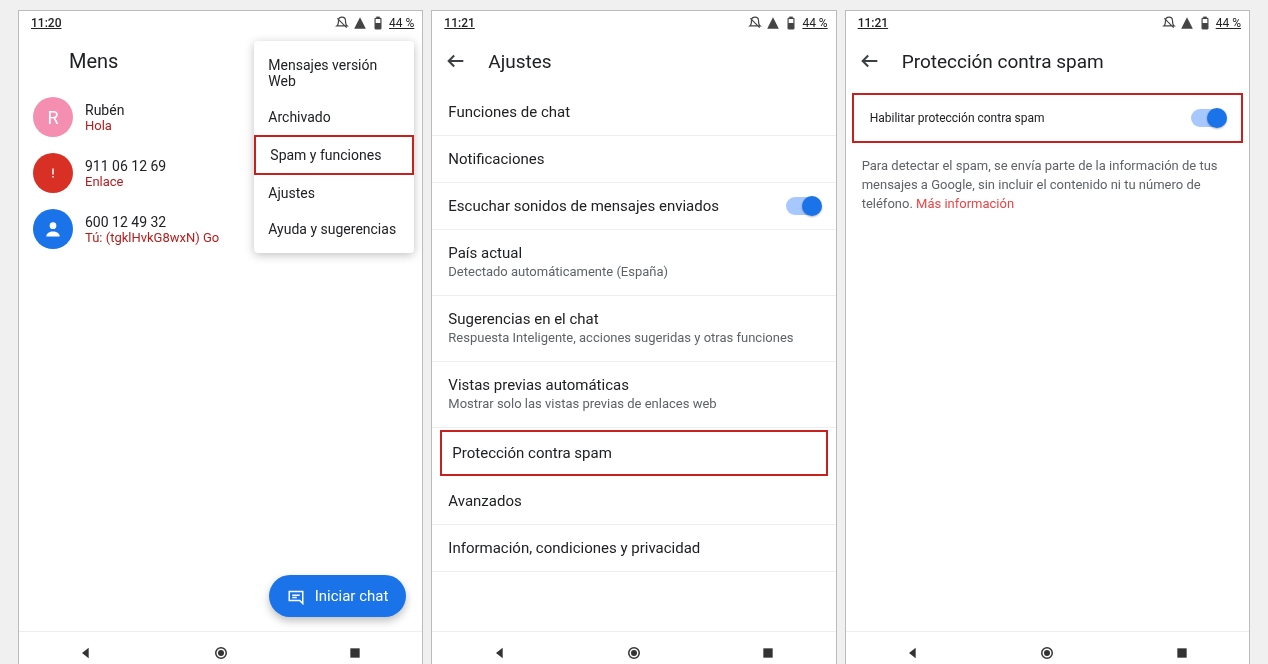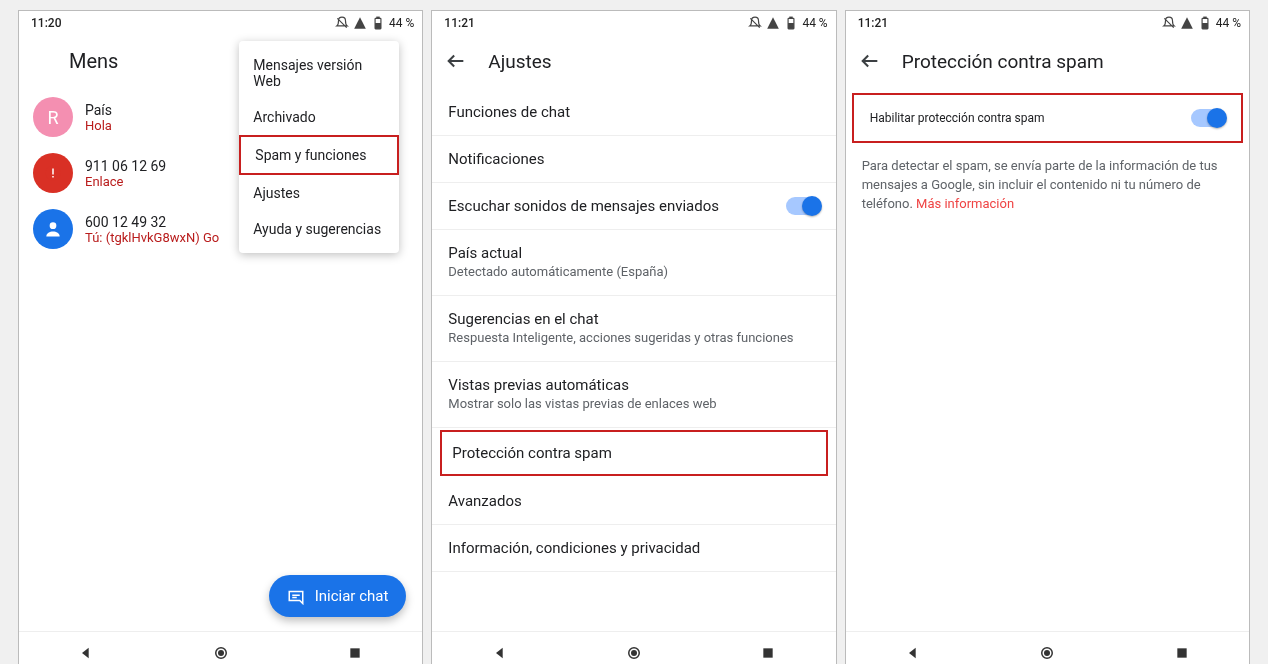--- a/index.html
+++ b/index.html
@@ -30,20 +30,21 @@
   }
   
   .status {
     display: flex;
     align-items: center;
     justify-content: space-between;
     padding: 2px 8px 0 8px;
     height: 22px;
     font-size: 12px;
     color: #222;
+    text-decoration: underline;
   }
   .status .time { margin-left: 4px; font-weight:500;}
   .status .right { display:flex; align-items:center; gap:4px;}
   .status .right svg { width:14px; height:14px; }
   
   .appbar {
     display:flex; align-items:center;
     height: 56px;
     padding: 0 12px;
     font-size: 19px;
@@ -66,21 +67,21 @@
     color:#fff; font-size:18px; flex-shrink:0;
   }
   .avatar.letter { background:#f48fb1; }
   .avatar.alert { background:#d93025; }
   .avatar.person { background:#1a73e8; }
   .conv .txt { min-width:0; }
   .conv .name { font-size:14px; color:#202124; }
   .conv .sub { font-size:13px; color:#b91c1c; white-space:nowrap; overflow:hidden; text-overflow:ellipsis; max-width:140px;}
   
   .menu {
-    position:absolute; right:23px; top:30px;
+    position:absolute; right:8px; top:30px;
     width:160px; background:#fff;
     box-shadow:0 2px 10px rgba(0,0,0,.25);
     border-radius:4px;
     padding:6px 0;
     z-index:5;
   }
   .menu-item {
     padding:10px 14px;
     font-size:14px; color:#202124;
   }
@@ -163,21 +164,21 @@
     </div>
     <div class="msg-header">
       <span class="title">Mens</span>
     </div>
     <div class="conv-list">
       <div class="conv">
         <div class="avatar letter">
             <span>R</span>
           </div>
         <div class="txt">
-          <div class="name">País</div>
+          <div class="name">Rubén</div>
           <div class="sub">Hola</div>
         </div>
       </div>
       <div class="conv">
         <div class="avatar alert">
           <svg width="18" height="18" viewBox="0 0 24 24" fill="#fff">
               <circle cx="12" cy="12" r="10" fill="#d93025"></circle>
               <rect x="11" y="6" width="2" height="8" fill="#fff"></rect>
               <rect x="11" y="16" width="2" height="2" fill="#fff"></rect>
             </svg>

